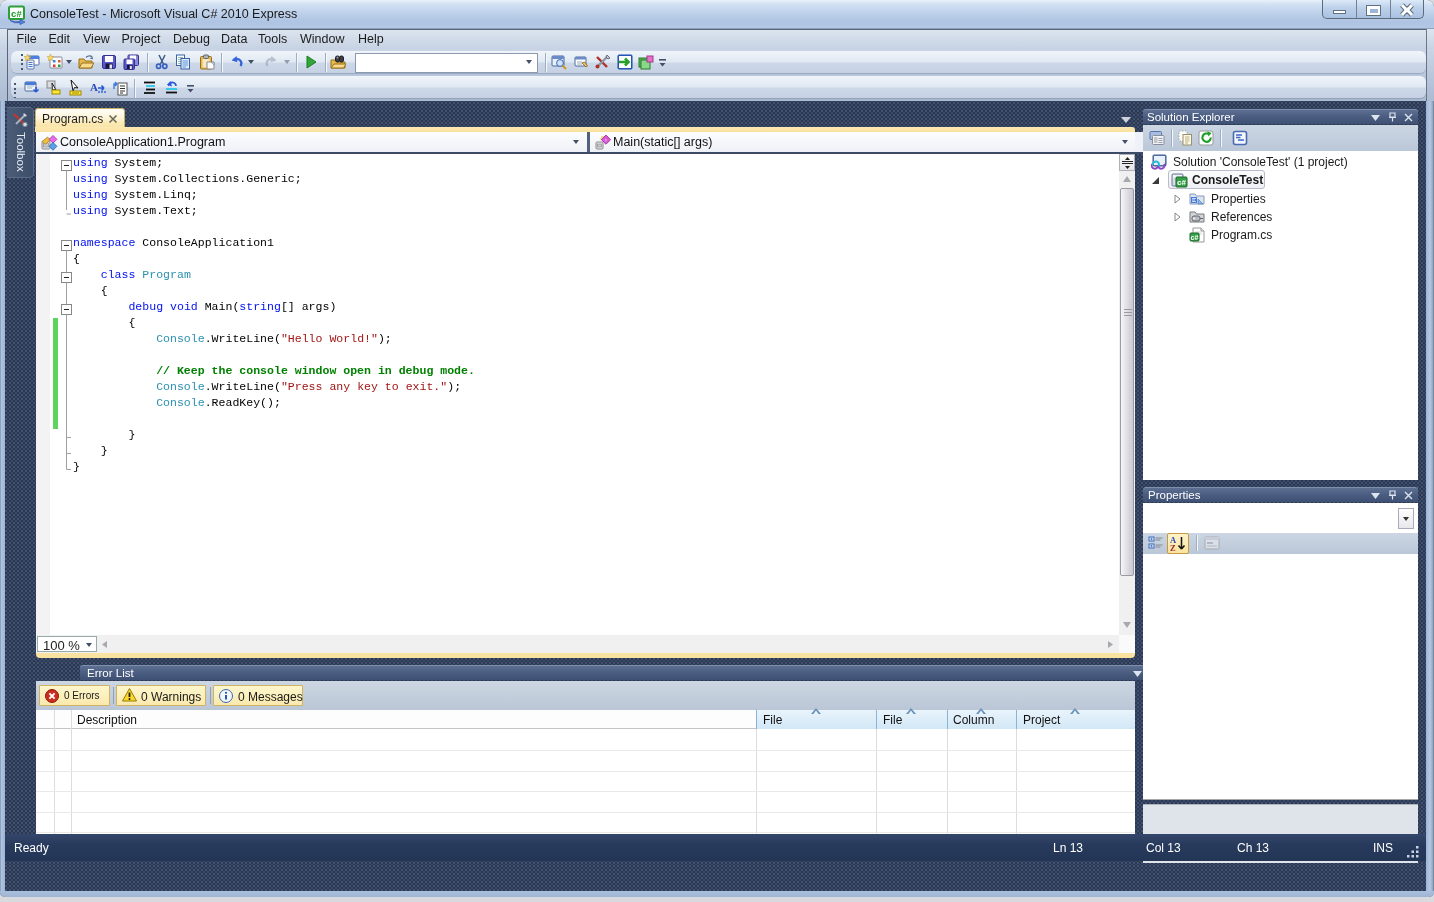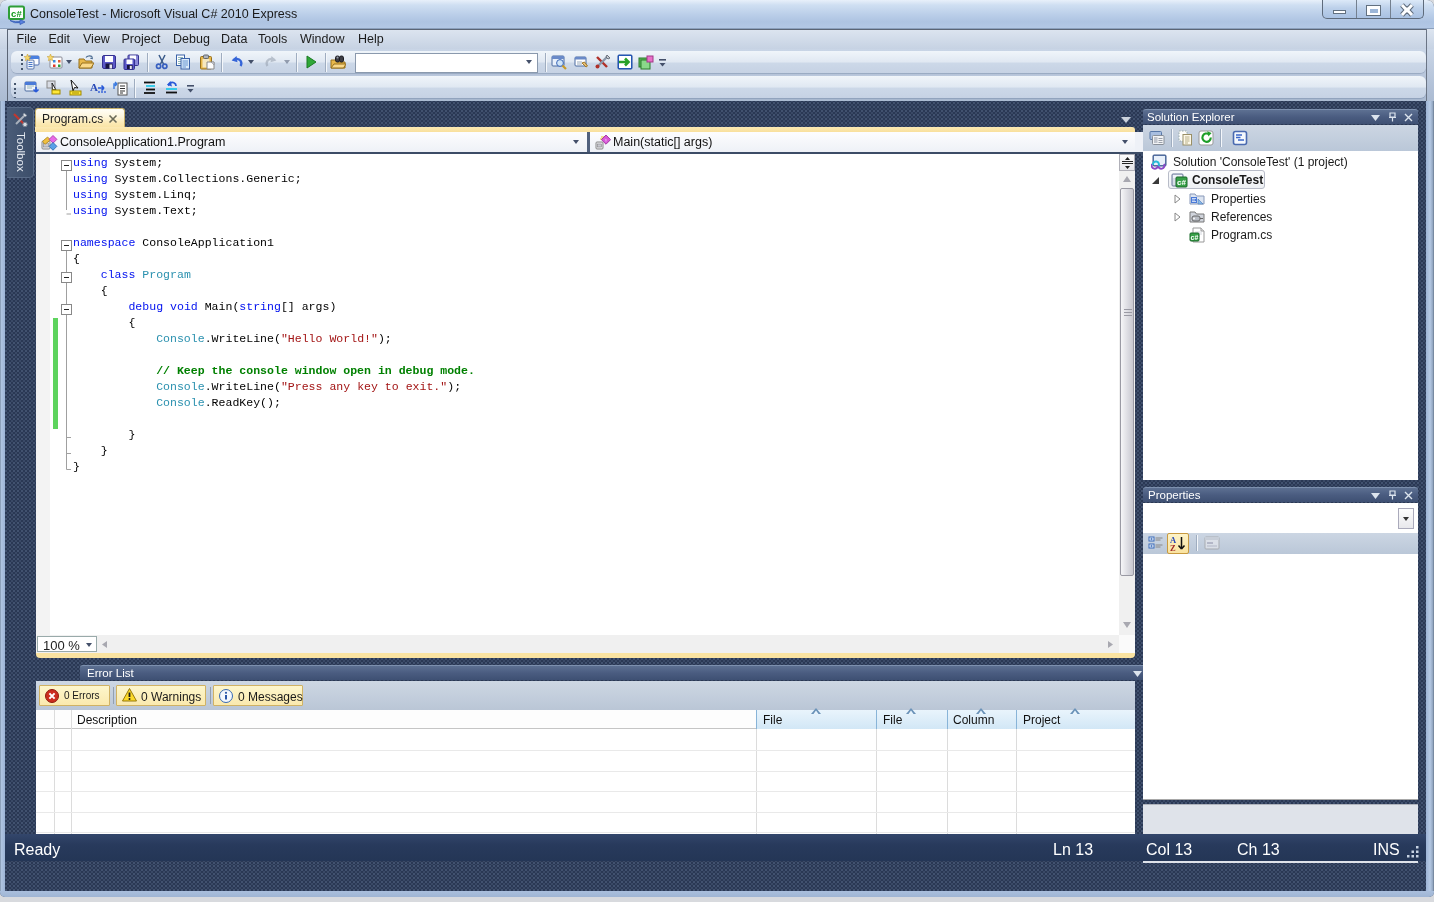--- a/index.html
+++ b/index.html
@@ -28,21 +28,21 @@
     box-shadow:0 1px 1px rgba(90,110,140,.35); }
   .trow1 { position:absolute; left:0; top:0; width:1434px; height:27px; }
   .trow2 { position:absolute; left:0; top:27px; width:1434px; height:25px; }
   .grip { position:absolute; width:2px; background:repeating-linear-gradient(180deg,#46566c 0 2px, rgba(0,0,0,0) 2px 4.7px); }
   .tsep { position:absolute; width:1px; background:#9fadc0; box-shadow:1px 0 0 #f4f7fb; }
   .ticon { position:absolute; width:16px; height:16px; }
   .darr { position:absolute; width:0; height:0; border-left:3.5px solid transparent;
     border-right:3.5px solid transparent; border-top:4px solid #44506a; }
   .client { position:absolute; left:0; top:101px; width:1434px; height:763px; }
   .statusbar { position:absolute; left:0; top:834px; width:1434px; height:27px;
-    background:linear-gradient(180deg,#33466b,#283a5c 40%,#243656); color:#fff; font-size:16px; }
+    background:linear-gradient(180deg,#33466b,#283a5c 40%,#243656); color:#fff; font-size:12px; }
   .borderL { position:absolute; left:0; top:101px; width:5px; height:790px;
     background:linear-gradient(90deg,#7d90a8,#aec3e0 30%,#9db4d6); }
   .borderR { position:absolute; left:1426px; top:101px; width:8px; height:790px;
     background:linear-gradient(90deg,#9db4d6,#b5c9e4 50%,#8fa3bd 88%,#5f6e82); }
   .borderB { position:absolute; left:0; top:891px; width:1434px; height:6px;
     background:linear-gradient(180deg,#aabfdd,#9fb5d4); border-radius:0 0 5px 5px; }
   .panelhead { position:absolute; height:15px; border-radius:3px 3px 0 0;
     background:linear-gradient(180deg,#5d7092 0%,#4a5c80 50%,#3e5073 100%);
     border-top:1px solid #7d90ae; color:#fff; font-size:11.5px; }
   .ptool { position:absolute; background:linear-gradient(180deg,#ccd6e3,#bac7d8); }

